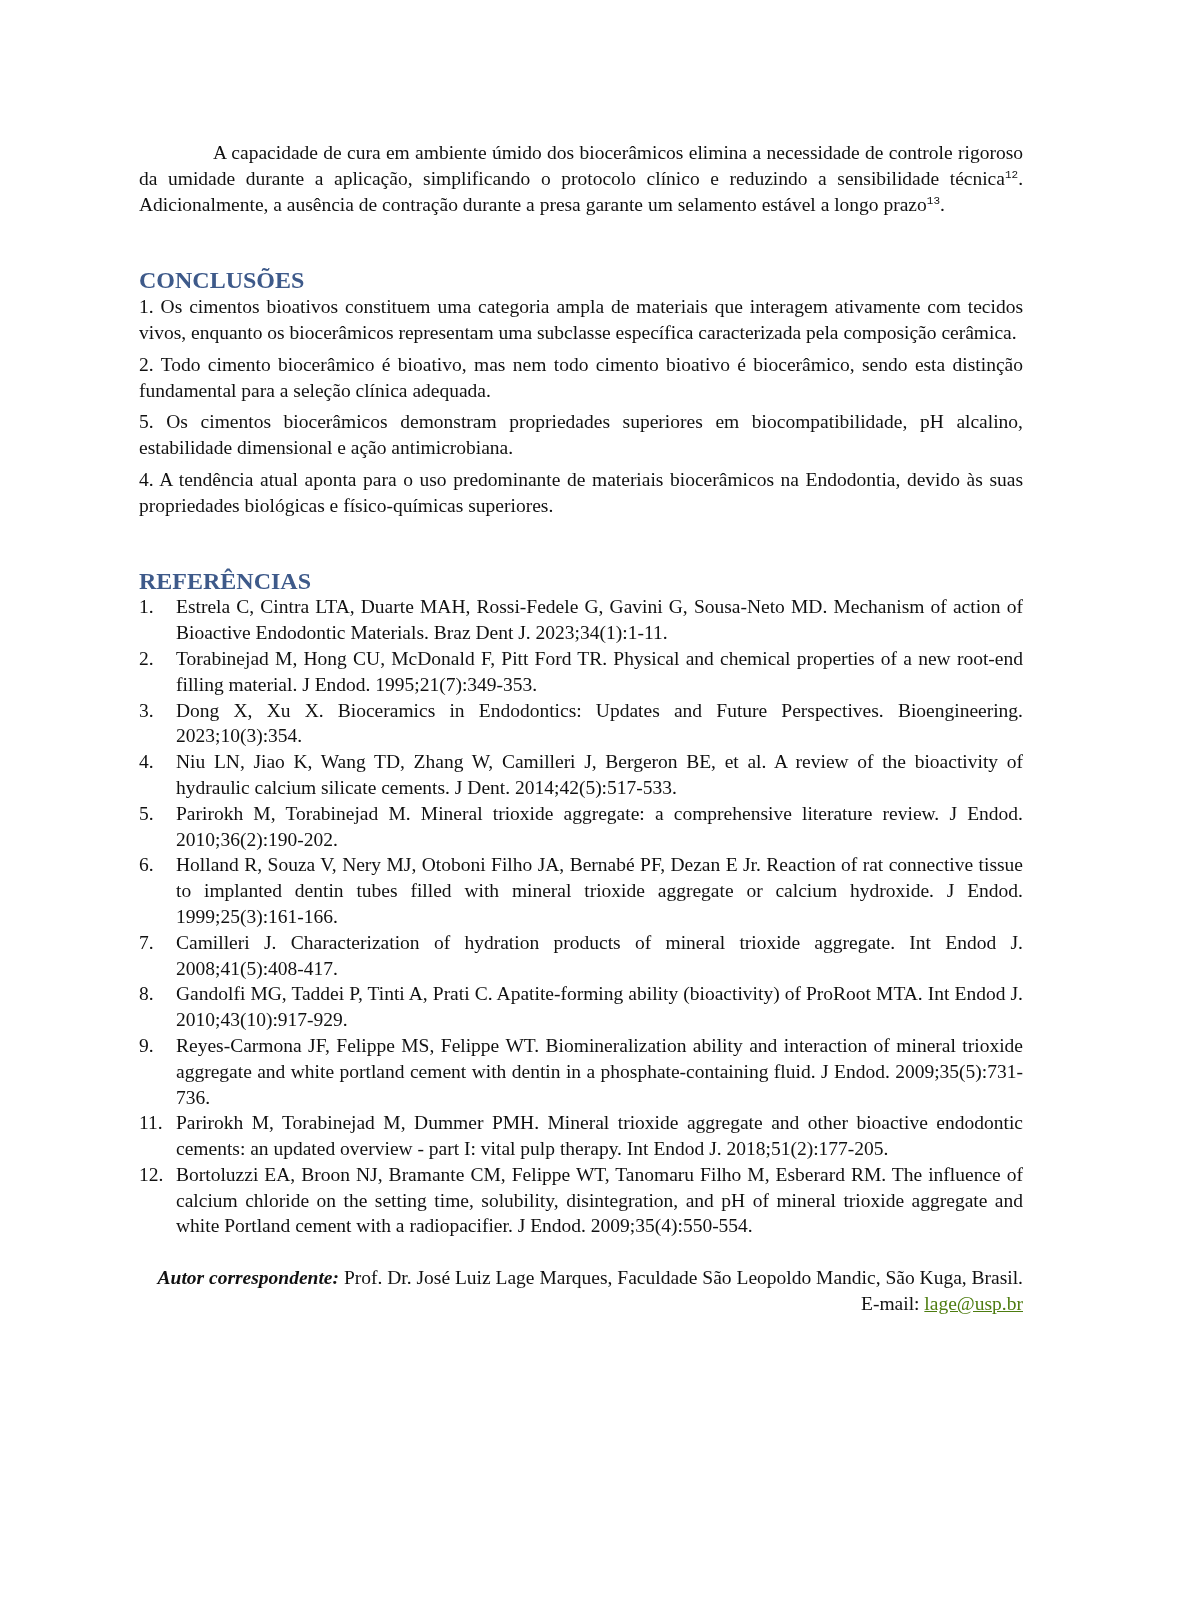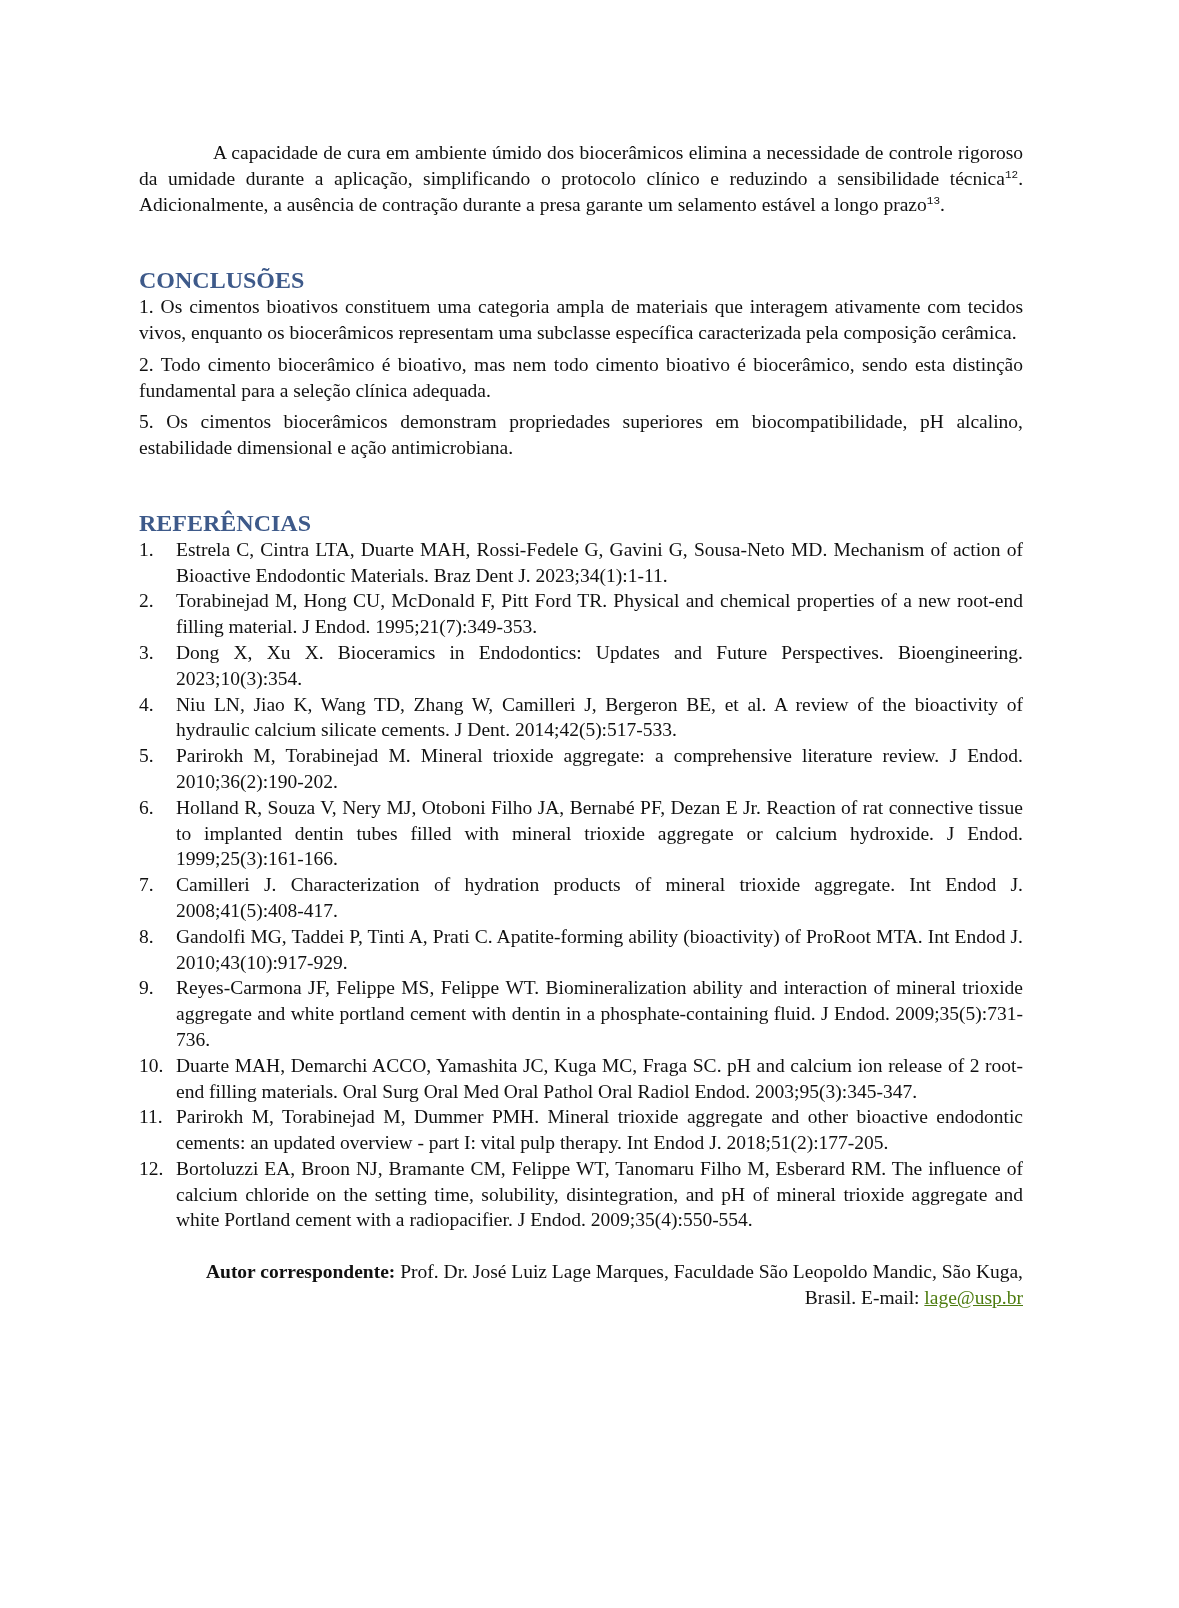--- a/index.html
+++ b/index.html
@@ -62,38 +62,39 @@
     }
     .ref-text {
       flex: 1 1 auto;
       text-align: justify;
     }
     .author-block {
       margin-top: 26px;
       text-align: right;
       padding-left: 18px;
     }
-    .author-label { font-weight: bold; }
+    .author-label { font-weight: bold; font-style: italic; }
     .email-link {
       color: #4d7c0f;
       text-decoration: underline;
     }
   </style>
 </head>
 <body>
 
 <div class="page">
 
   <p class="para"><span>A capacidade de cura em ambiente úmido dos biocerâmicos elimina a necessidade de controle rigoroso da umidade durante a aplicação, simplificando o protocolo clínico e reduzindo a sensibilidade técnica</span><sup>12</sup><span>. Adicionalmente, a ausência de contração durante a presa garante um selamento estável a longo prazo</span><sup>13</sup><span>.</span></p>
 
   <h2 class="heading h-conclusoes">CONCLUSÕES</h2>
   <div>
     <p class="concl-item">1. Os cimentos bioativos constituem uma categoria ampla de materiais que interagem ativamente com tecidos vivos, enquanto os biocerâmicos representam uma subclasse específica caracterizada pela composição cerâmica.</p>
     <p class="concl-item">2. Todo cimento biocerâmico é bioativo, mas nem todo cimento bioativo é biocerâmico, sendo esta distinção fundamental para a seleção clínica adequada.</p>
     <p class="concl-item">5. Os cimentos biocerâmicos demonstram propriedades superiores em biocompatibilidade, pH alcalino, estabilidade dimensional e ação antimicrobiana.</p>
+    <p class="concl-item">4. A tendência atual aponta para o uso predominante de materiais biocerâmicos na Endodontia, devido às suas propriedades biológicas e físico-químicas superiores.</p>
   </div>
 
   <h2 class="heading h-referencias">REFERÊNCIAS</h2>
   <ol class="ref-list">
     <li class="ref-item">
         <span class="ref-num">1.</span>
         <span class="ref-text">Estrela C, Cintra LTA, Duarte MAH, Rossi-Fedele G, Gavini G, Sousa-Neto MD. Mechanism of action of Bioactive Endodontic Materials. Braz Dent J. 2023;34(1):1-11.</span>
       </li>
     <li class="ref-item">
         <span class="ref-num">2.</span>
@@ -121,24 +122,20 @@
       </li>
     <li class="ref-item">
         <span class="ref-num">8.</span>
         <span class="ref-text">Gandolfi MG, Taddei P, Tinti A, Prati C. Apatite-forming ability (bioactivity) of ProRoot MTA. Int Endod J. 2010;43(10):917-929.</span>
       </li>
     <li class="ref-item">
         <span class="ref-num">9.</span>
         <span class="ref-text">Reyes-Carmona JF, Felippe MS, Felippe WT. Biomineralization ability and interaction of mineral trioxide aggregate and white portland cement with dentin in a phosphate-containing fluid. J Endod. 2009;35(5):731-736.</span>
       </li>
     <li class="ref-item">
-        <span class="ref-num">10.</span>
-        <span class="ref-text">Duarte MAH, Demarchi ACCO, Yamashita JC, Kuga MC, Fraga SC. pH and calcium ion release of 2 root-end filling materials. Oral Surg Oral Med Oral Pathol Oral Radiol Endod. 2003;95(3):345-347.</span>
-      </li>
-    <li class="ref-item">
         <span class="ref-num">11.</span>
         <span class="ref-text">Parirokh M, Torabinejad M, Dummer PMH. Mineral trioxide aggregate and other bioactive endodontic cements: an updated overview - part I: vital pulp therapy. Int Endod J. 2018;51(2):177-205.</span>
       </li>
     <li class="ref-item">
         <span class="ref-num">12.</span>
         <span class="ref-text">Bortoluzzi EA, Broon NJ, Bramante CM, Felippe WT, Tanomaru Filho M, Esberard RM. The influence of calcium chloride on the setting time, solubility, disintegration, and pH of mineral trioxide aggregate and white Portland cement with a radiopacifier. J Endod. 2009;35(4):550-554.</span>
       </li>
   </ol>
 
   <p class="author-block"><span class="author-label">Autor correspondente:</span><span> Prof. Dr. José Luiz Lage Marques, Faculdade  São Leopoldo Mandic, São Kuga, Brasil. E-mail: </span><a class="email-link" title="lage@usp.br">lage@usp.br</a></p>

